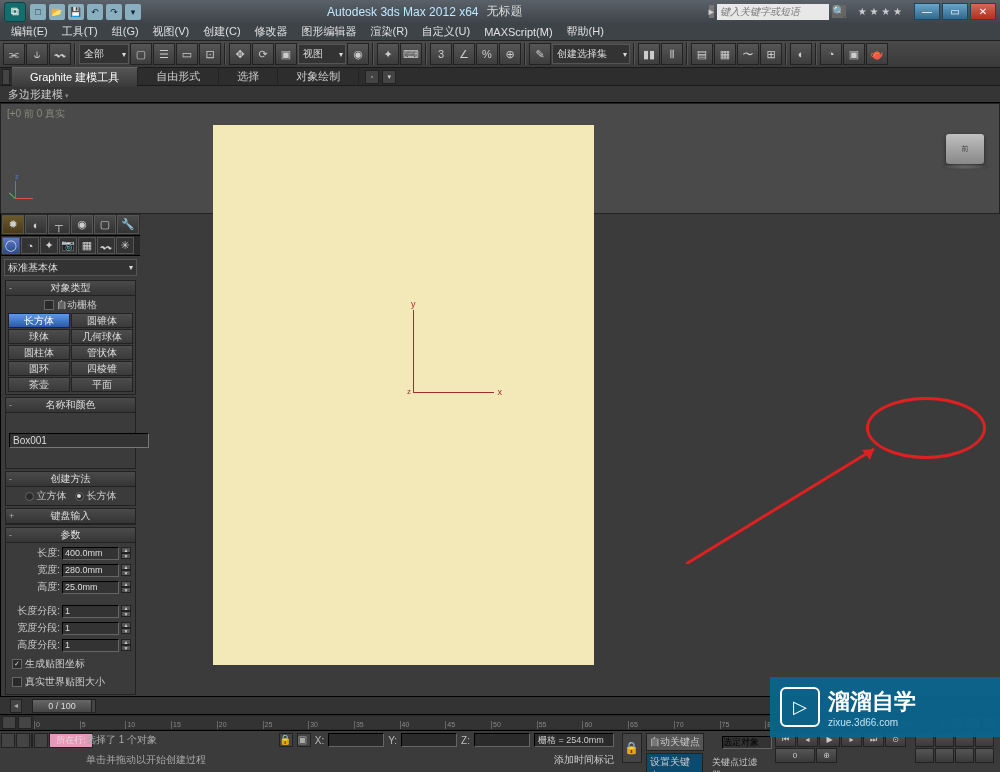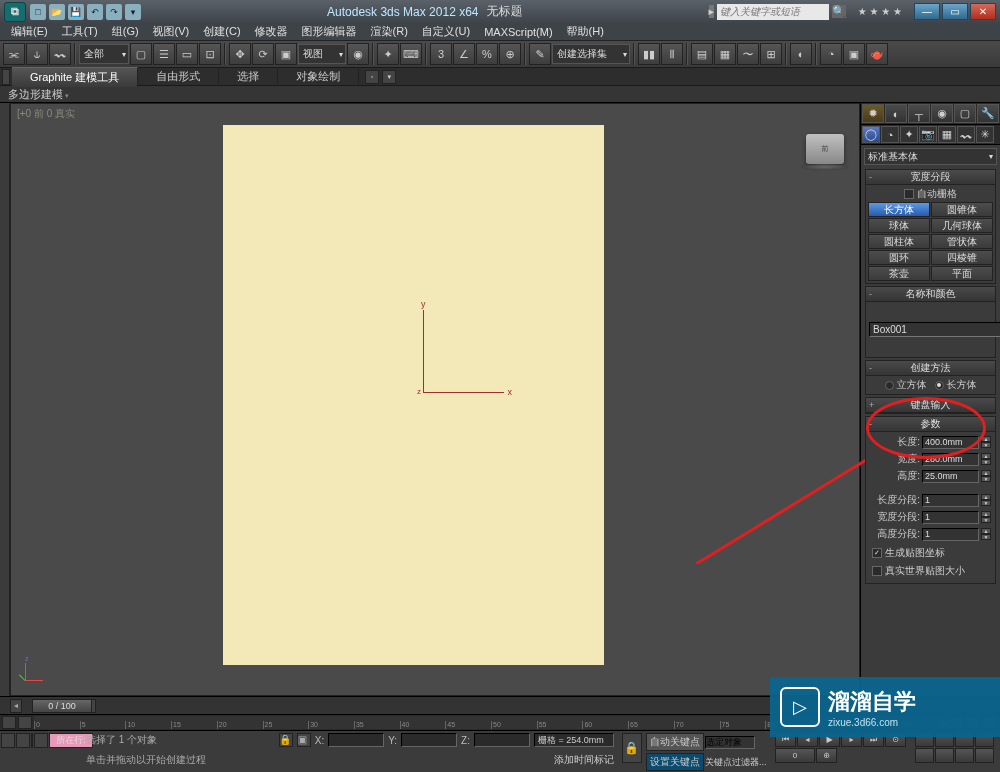--- a/index.html
+++ b/index.html
@@ -34,21 +34,21 @@
     .rib-handle{width:8px; height:16px; background:#444; margin:0 2px; border:1px solid #222;}
     .rib-tab { padding:2px 18px; font-size:11px; color:#ccc; border-right:1px solid #222;}
     .rib-tab.active { background:linear-gradient(#555,#3a3a3a); color:#fff; border-top:1px solid #666;}
     .rib-expand { margin-left:6px; display:flex; gap:3px;}
     .rib-expand div{width:14px; height:14px; background:#444; border:1px solid #222; font-size:7px; display:flex; align-items:center; justify-content:center;}
     .subribbon { height:17px; background:#353535; display:flex; align-items:center; padding:0 8px; border-bottom:1px solid #000;}
     .subribbon span{font-size:11px; color:#ccc;}
     .subribbon span::after{content:" ▾"; font-size:7px; color:#888;}
     
     
-    .mainarea { display:flex; height:593px;}
+    .mainarea { display:flex; height:593px;flex-direction:column;}
     .left-strip { width:10px; background:#3b3b3b; border-right:1px solid #222;}
     .viewport-area { flex:1; background:#4a4a4a; position:relative; border:1px solid #222;}
     .vp-label { position:absolute; top:3px; left:6px; color:#8a8a7a; font-size:10px;}
     .canvas { position:absolute; left:212px; top:21px; width:381px; height:540px; background:#f2e8b8;}
     .axis-z { position:absolute; left:412px; top:206px; width:1px; height:82px; background:#9c3030;}
     .axis-z::before{content:"y"; color:#9c3030; font-size:9px; position:absolute; top:-11px; left:-2px;}
     .axis-x { position:absolute; left:412px; top:288px; width:81px; height:1px; background:#9c3030;}
     .axis-x::before{content:"x"; color:#9c3030; font-size:9px; position:absolute; right:-8px; top:-5px;}
     .axis-x::after{content:"z"; color:#9c3030; font-size:8px; position:absolute; left:-6px; top:-5px;}
     .viewcube { position:absolute; top:30px; right:15px; width:38px; height:30px; background:linear-gradient(#c0c0c0,#888); border-radius:3px; box-shadow:0 2px 4px rgba(0,0,0,.5); display:flex; align-items:center; justify-content:center; font-size:7px; color:#444;}
@@ -110,21 +110,21 @@
     .lock-btn{width:44px; font-size:9px; color:#ddd; display:flex; align-items:center; justify-content:center; background:#e898b8 !important;}
     .sz-mid{flex:1; display:flex; flex-direction:column; font-size:10px; color:#aaa; padding:2px 6px; gap:6px;}
     .sz-mid .r{display:flex; align-items:center; gap:12px;}
     .coord-group{display:flex; gap:4px; align-items:center; margin-left:auto;}
     .coord-group input{width:56px; height:14px; background:#2a2a2a; border:1px inset #111; color:#888; font-size:9px; padding:0 2px;}
     .coord-group .clbl{color:#bbb; font-size:10px;}
     .grid-field{width:80px; height:14px; background:#2a2a2a; border:1px inset #111; color:#ccc; font-size:9px; padding:0 3px; display:flex; align-items:center;}
     .add-tag{color:#ccc; font-size:10px;}
     .sz-lock{width:20px; height:30px; background:#444; border:1px solid #222; margin:2px; display:flex; align-items:center; justify-content:center; font-size:12px;}
     .sz-auto{width:130px; padding:2px; font-size:10px; color:#ccc; display:flex; flex-direction:column; gap:2px;}
-    .sz-auto .r{display:flex; align-items:center; gap:1px;}
+    .sz-auto .r{display:flex; align-items:center; gap:9px;justify-content:space-between;}
     .sz-auto .r input{width:50px; height:13px; background:#333; border:1px inset #111; font-size:9px;}
     .playback{width:140px; display:flex; flex-wrap:wrap; gap:1px; padding:1px; align-content:flex-start;}
     .playback div{width:21px; height:15px; background:linear-gradient(#555,#3a3a3a); border:1px solid #222; font-size:8px; color:#ccc; display:flex; align-items:center; justify-content:center;}
     .nav3d{width:86px; display:flex; flex-wrap:wrap; gap:1px; padding:1px; align-content:flex-start;}
     .nav3d div{width:19px; height:15px; background:linear-gradient(#555,#3a3a3a); border:1px solid #222;}
     
     
     .watermark{position:absolute; right:0; bottom:35px; width:230px; height:60px; background:rgba(10,100,140,.95); display:flex; align-items:center; gap:8px; padding:0 10px; color:#fff;}
     .wm-logo{width:40px; height:40px; border:2px solid #fff; border-radius:6px; display:flex; align-items:center; justify-content:center; font-size:18px;}
     .wm-text{display:flex; flex-direction:column;}
@@ -270,21 +270,21 @@
       <div>📷</div>
       <div>▦</div>
       <div>〰</div>
       <div>✳</div>
     </div>
     <div class="cmd-sel">标准基本体</div>
 
     <div class="rollout">
       <div class="ro-title">
           <span class="pm">-</span>
-          <span>宽度分段</span>
+          <span>对象类型</span>
         </div>
       <div class="ro-body">
         <div class="chk-row">
             <div class="chk"></div>
             <span>自动栅格</span>
           </div>
         <div class="btn-grid">
           <div class="gbtn sel">长方体</div>
           <div class="gbtn">圆锥体</div>
           <div class="gbtn">球体</div>

